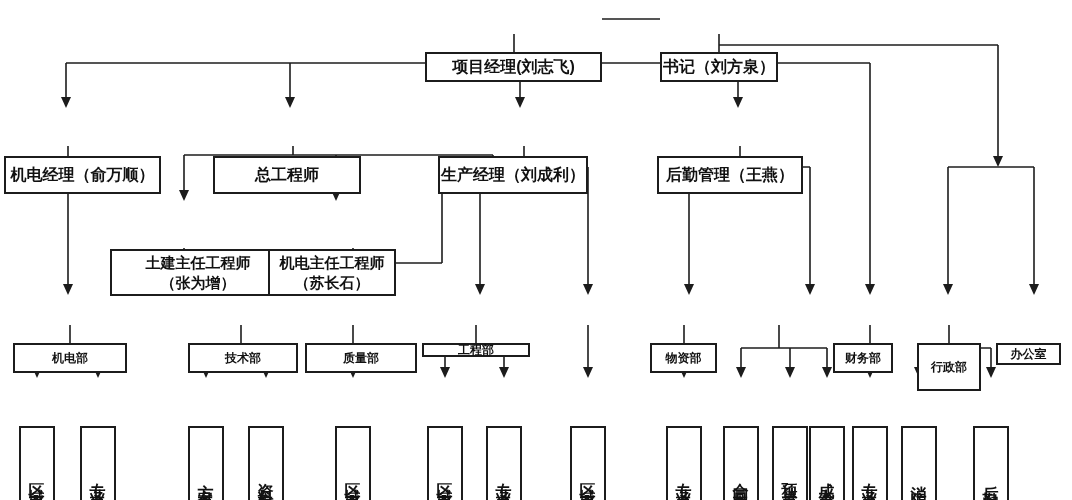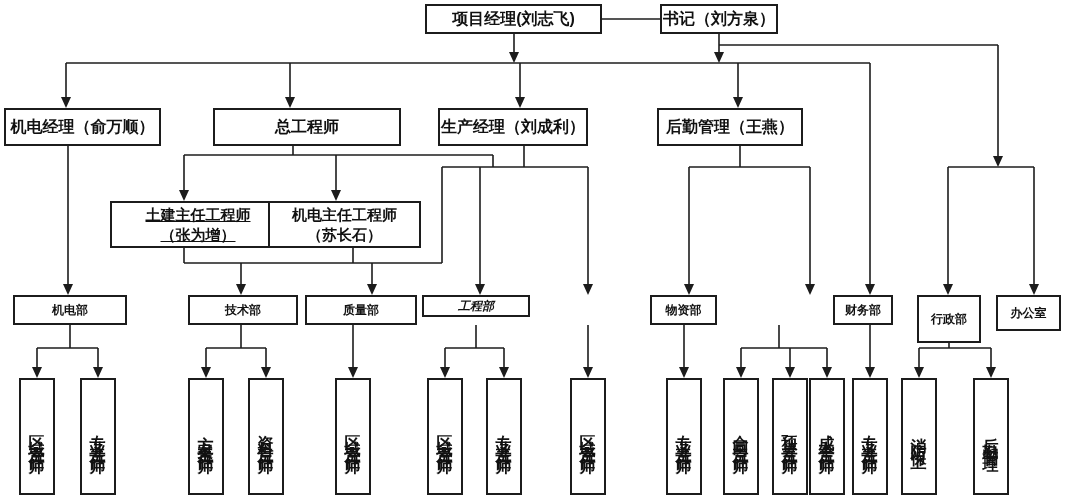--- a/index.html
+++ b/index.html
@@ -4,21 +4,21 @@
 <style>
   html,body{margin:0;padding:0;background:#fff;}
   #canvas{
     position:relative;width:1072px;height:500px;background:#fff;overflow:hidden;
     font-family:"Liberation Sans","DejaVu Sans",sans-serif;
   }
   #wires{position:absolute;left:0;top:0;width:1072px;height:500px;z-index:0;}
   .node{
     position:absolute;box-sizing:border-box;background:#fff;border:2px solid #1c1c1c;
     display:flex;align-items:center;justify-content:center;text-align:center;
-    font-weight:bold;color:#111;z-index:1;line-height:1.2;white-space:nowrap;
+    font-weight:bold;color:#111;z-index:1;line-height:1.2;white-space:nowrap;margin-top:48px;
   }
   .lv1,.lv2{font-size:16px;}
   .lv3{font-size:15px;flex-direction:column;line-height:20px;}
   .lv4{font-size:12px;}
   .vert{
     writing-mode:vertical-rl;text-orientation:upright;
     font-size:16px;letter-spacing:6px;white-space:normal;
   }
 </style>
 </head>
@@ -118,41 +118,41 @@
       <polygon points="822,367 832,367 827,378" fill="#1c1c1c"></polygon>
       <polygon points="865,367 875,367 870,378" fill="#1c1c1c"></polygon>
       <polygon points="914,367 924,367 919,378" fill="#1c1c1c"></polygon>
       <polygon points="986,367 996,367 991,378" fill="#1c1c1c"></polygon>
     </svg>
 
   <div class="node lv1" style="left:425px;top:4px;width:177px;height:30px;">项目经理(刘志飞)</div>
   <div class="node lv1" style="left:660px;top:4px;width:118px;height:30px;">书记（刘方泉）</div>
 
   <div class="node lv2" style="left:4px;top:108px;width:157px;height:38px;">机电经理（俞万顺）</div>
-  <div class="node lv2" style="left:213px;top:108px;width:188px;height:38px;">总工程师</div>
+  <div class="node lv2" style="left:213px;top:108px;width:148px;height:38px;">总工程师</div>
   <div class="node lv2" style="left:438px;top:108px;width:150px;height:38px;">生产经理（刘成利）</div>
   <div class="node lv2" style="left:657px;top:108px;width:146px;height:38px;">后勤管理（王燕）</div>
 
-  <div class="node lv3" style="left:110px;top:201px;width:176px;height:47px;text-decoration:underline;">
+  <div class="node lv3" style="left:110px;top:201px;width:176px;height:47px;">
     <span>土建主任工程师</span>
     <span>（张为增）</span>
   </div>
-  <div class="node lv3" style="left:268px;top:201px;width:153px;height:47px;">
+  <div class="node lv3" style="left:268px;top:201px;width:128px;height:47px;">
     <span>机电主任工程师</span>
     <span>（苏长石）</span>
   </div>
 
   <div class="node lv4" style="left:13px;top:295px;width:114px;height:30px;">机电部</div>
   <div class="node lv4" style="left:188px;top:295px;width:110px;height:30px;">技术部</div>
   <div class="node lv4" style="left:305px;top:295px;width:112px;height:30px;">质量部</div>
-  <div class="node lv4" style="left:422px;top:295px;width:108px;height:22px;font-style:italic;">工程部</div>
+  <div class="node lv4" style="left:422px;top:295px;width:108px;height:14px;">工程部</div>
   <div class="node lv4" style="left:650px;top:295px;width:67px;height:30px;">物资部</div>
   <div class="node lv4" style="left:833px;top:295px;width:60px;height:30px;">财务部</div>
   <div class="node lv4" style="left:917px;top:295px;width:64px;height:48px;">行政部</div>
-  <div class="node lv4" style="left:996px;top:295px;width:65px;height:36px;">办公室</div>
+  <div class="node lv4" style="left:996px;top:295px;width:65px;height:22px;">办公室</div>
 
   <div class="node vert" style="left:19px;top:378px;width:36px;height:117px;">区域责任师</div>
   <div class="node vert" style="left:80px;top:378px;width:36px;height:117px;">专业责任师</div>
   <div class="node vert" style="left:188px;top:378px;width:36px;height:117px;">方案责任师</div>
   <div class="node vert" style="left:248px;top:378px;width:36px;height:117px;">资料责任师</div>
   <div class="node vert" style="left:335px;top:378px;width:36px;height:117px;">区域责任师</div>
   <div class="node vert" style="left:427px;top:378px;width:36px;height:117px;">区域责任师</div>
   <div class="node vert" style="left:486px;top:378px;width:36px;height:117px;">专业责任师</div>
   <div class="node vert" style="left:570px;top:378px;width:36px;height:117px;">区域责任师</div>
   <div class="node vert" style="left:666px;top:378px;width:36px;height:117px;">专业责任师</div>

